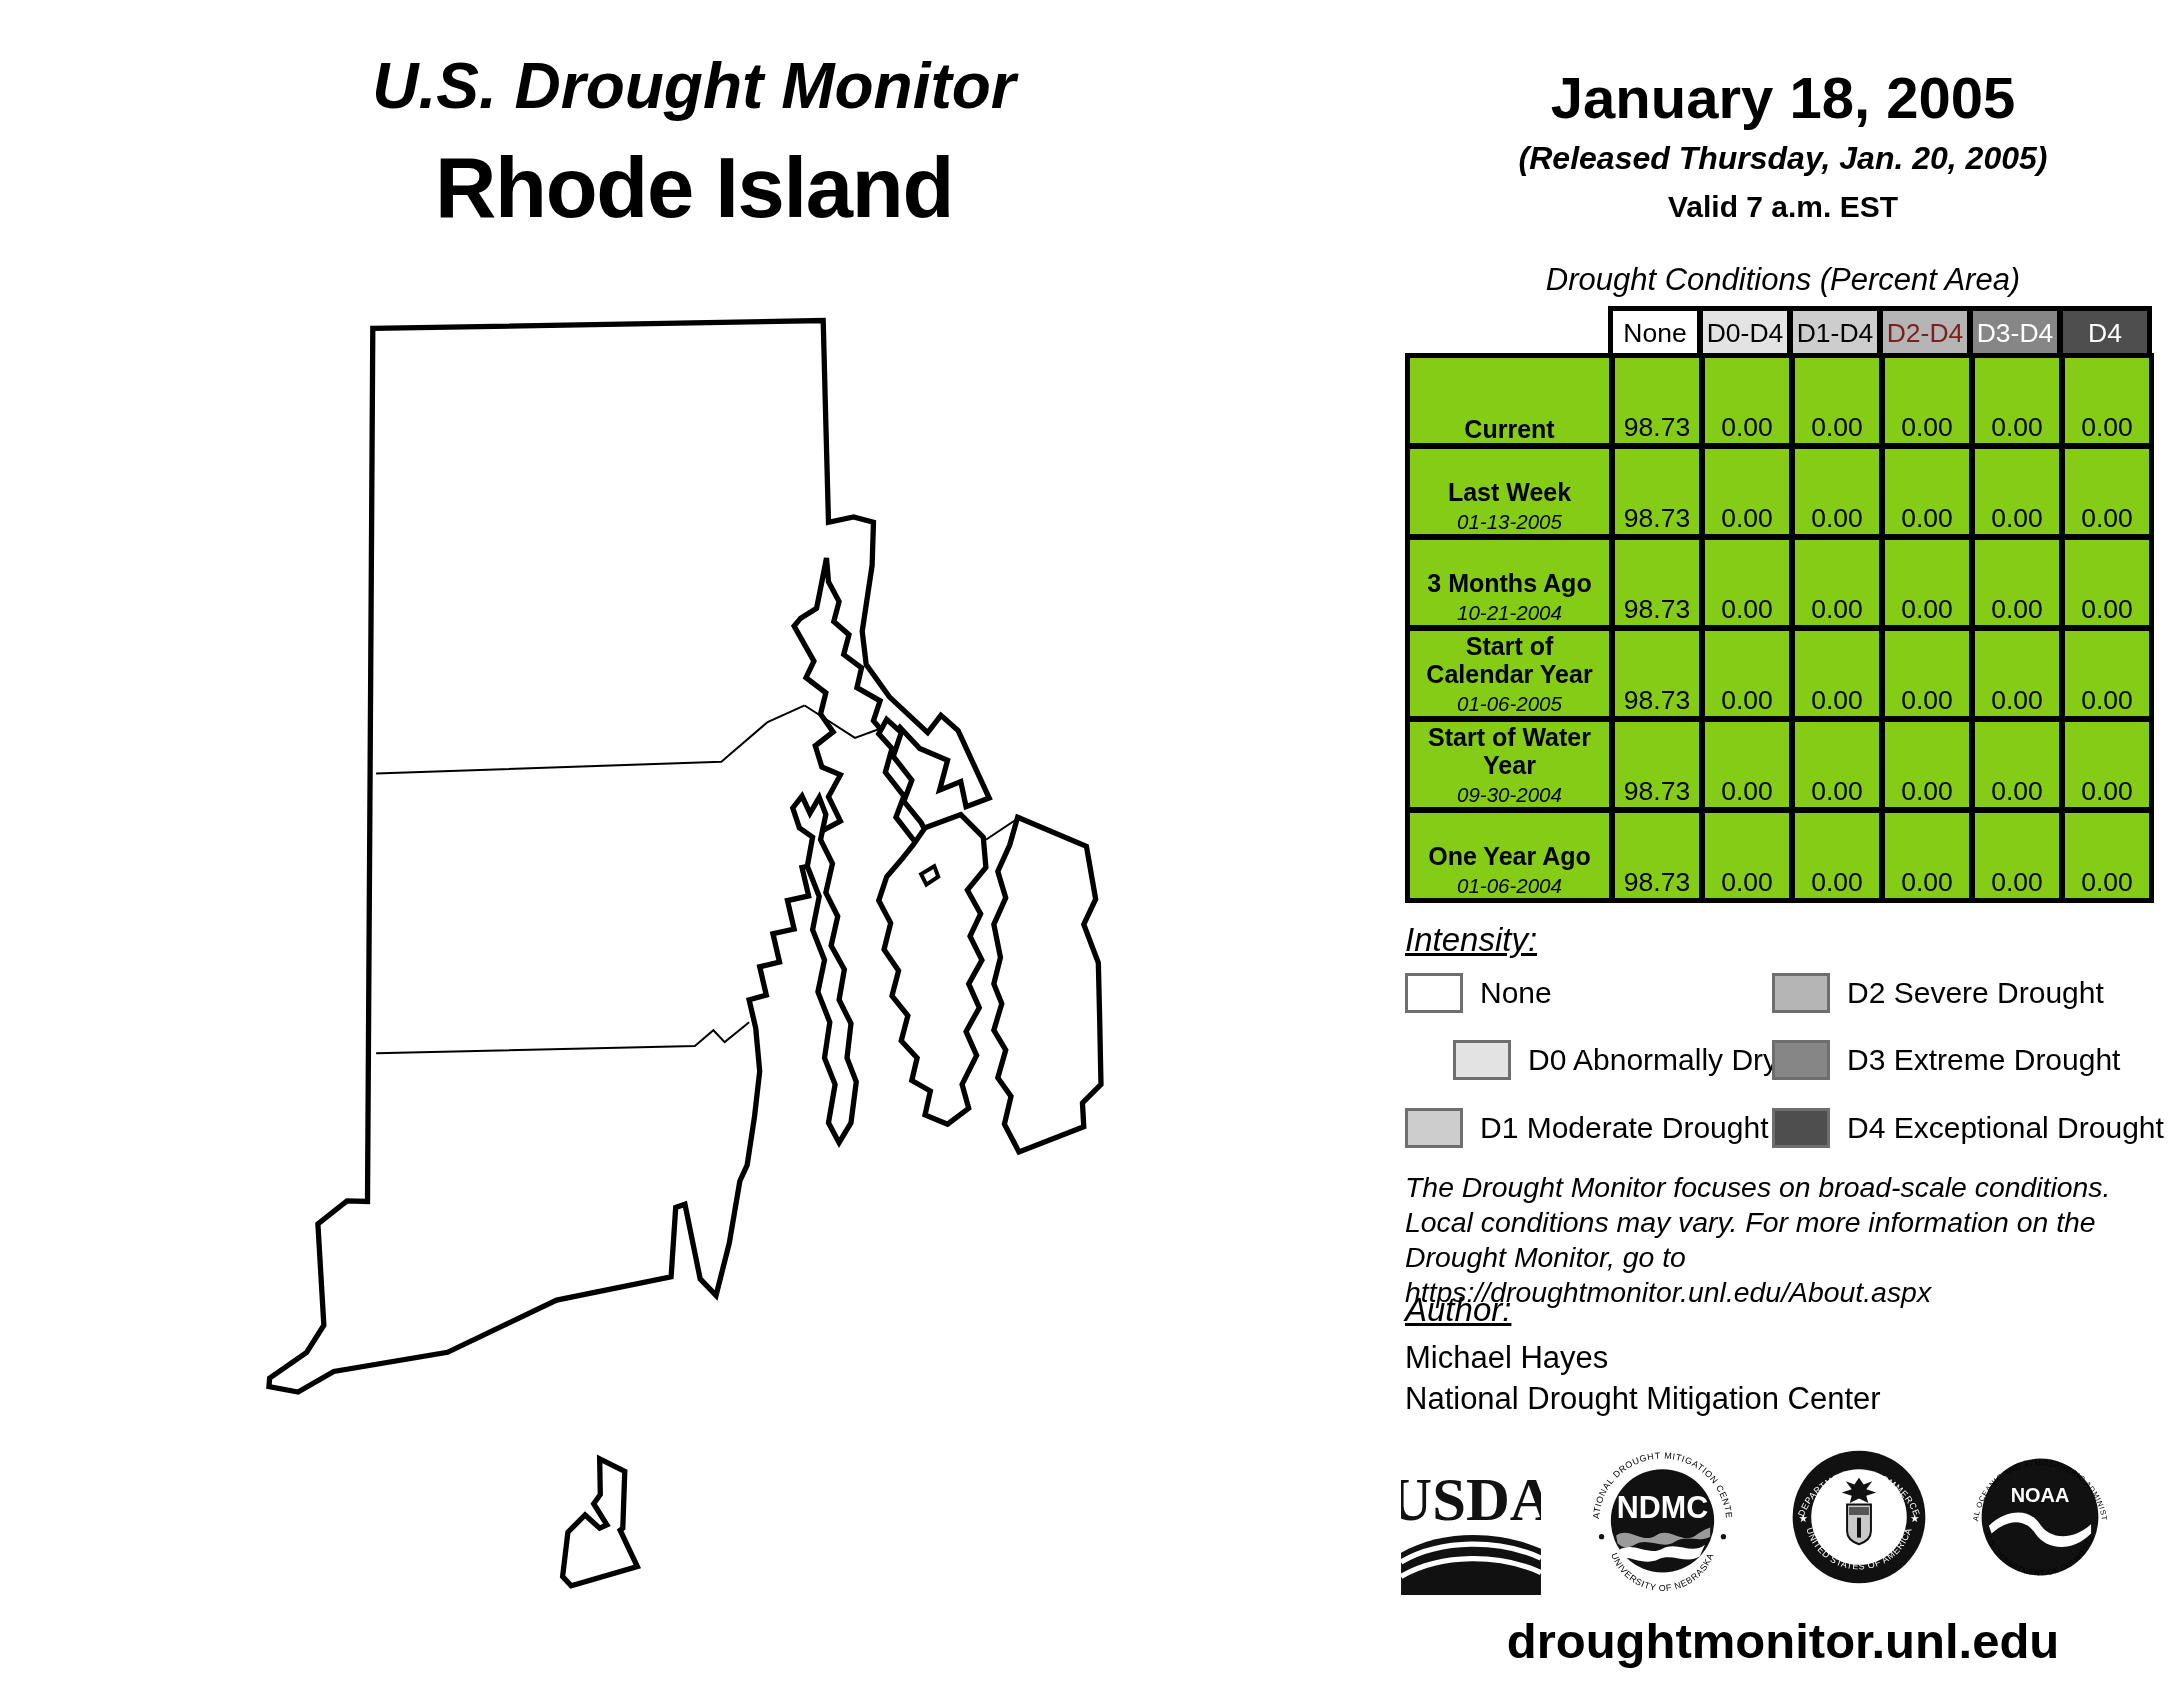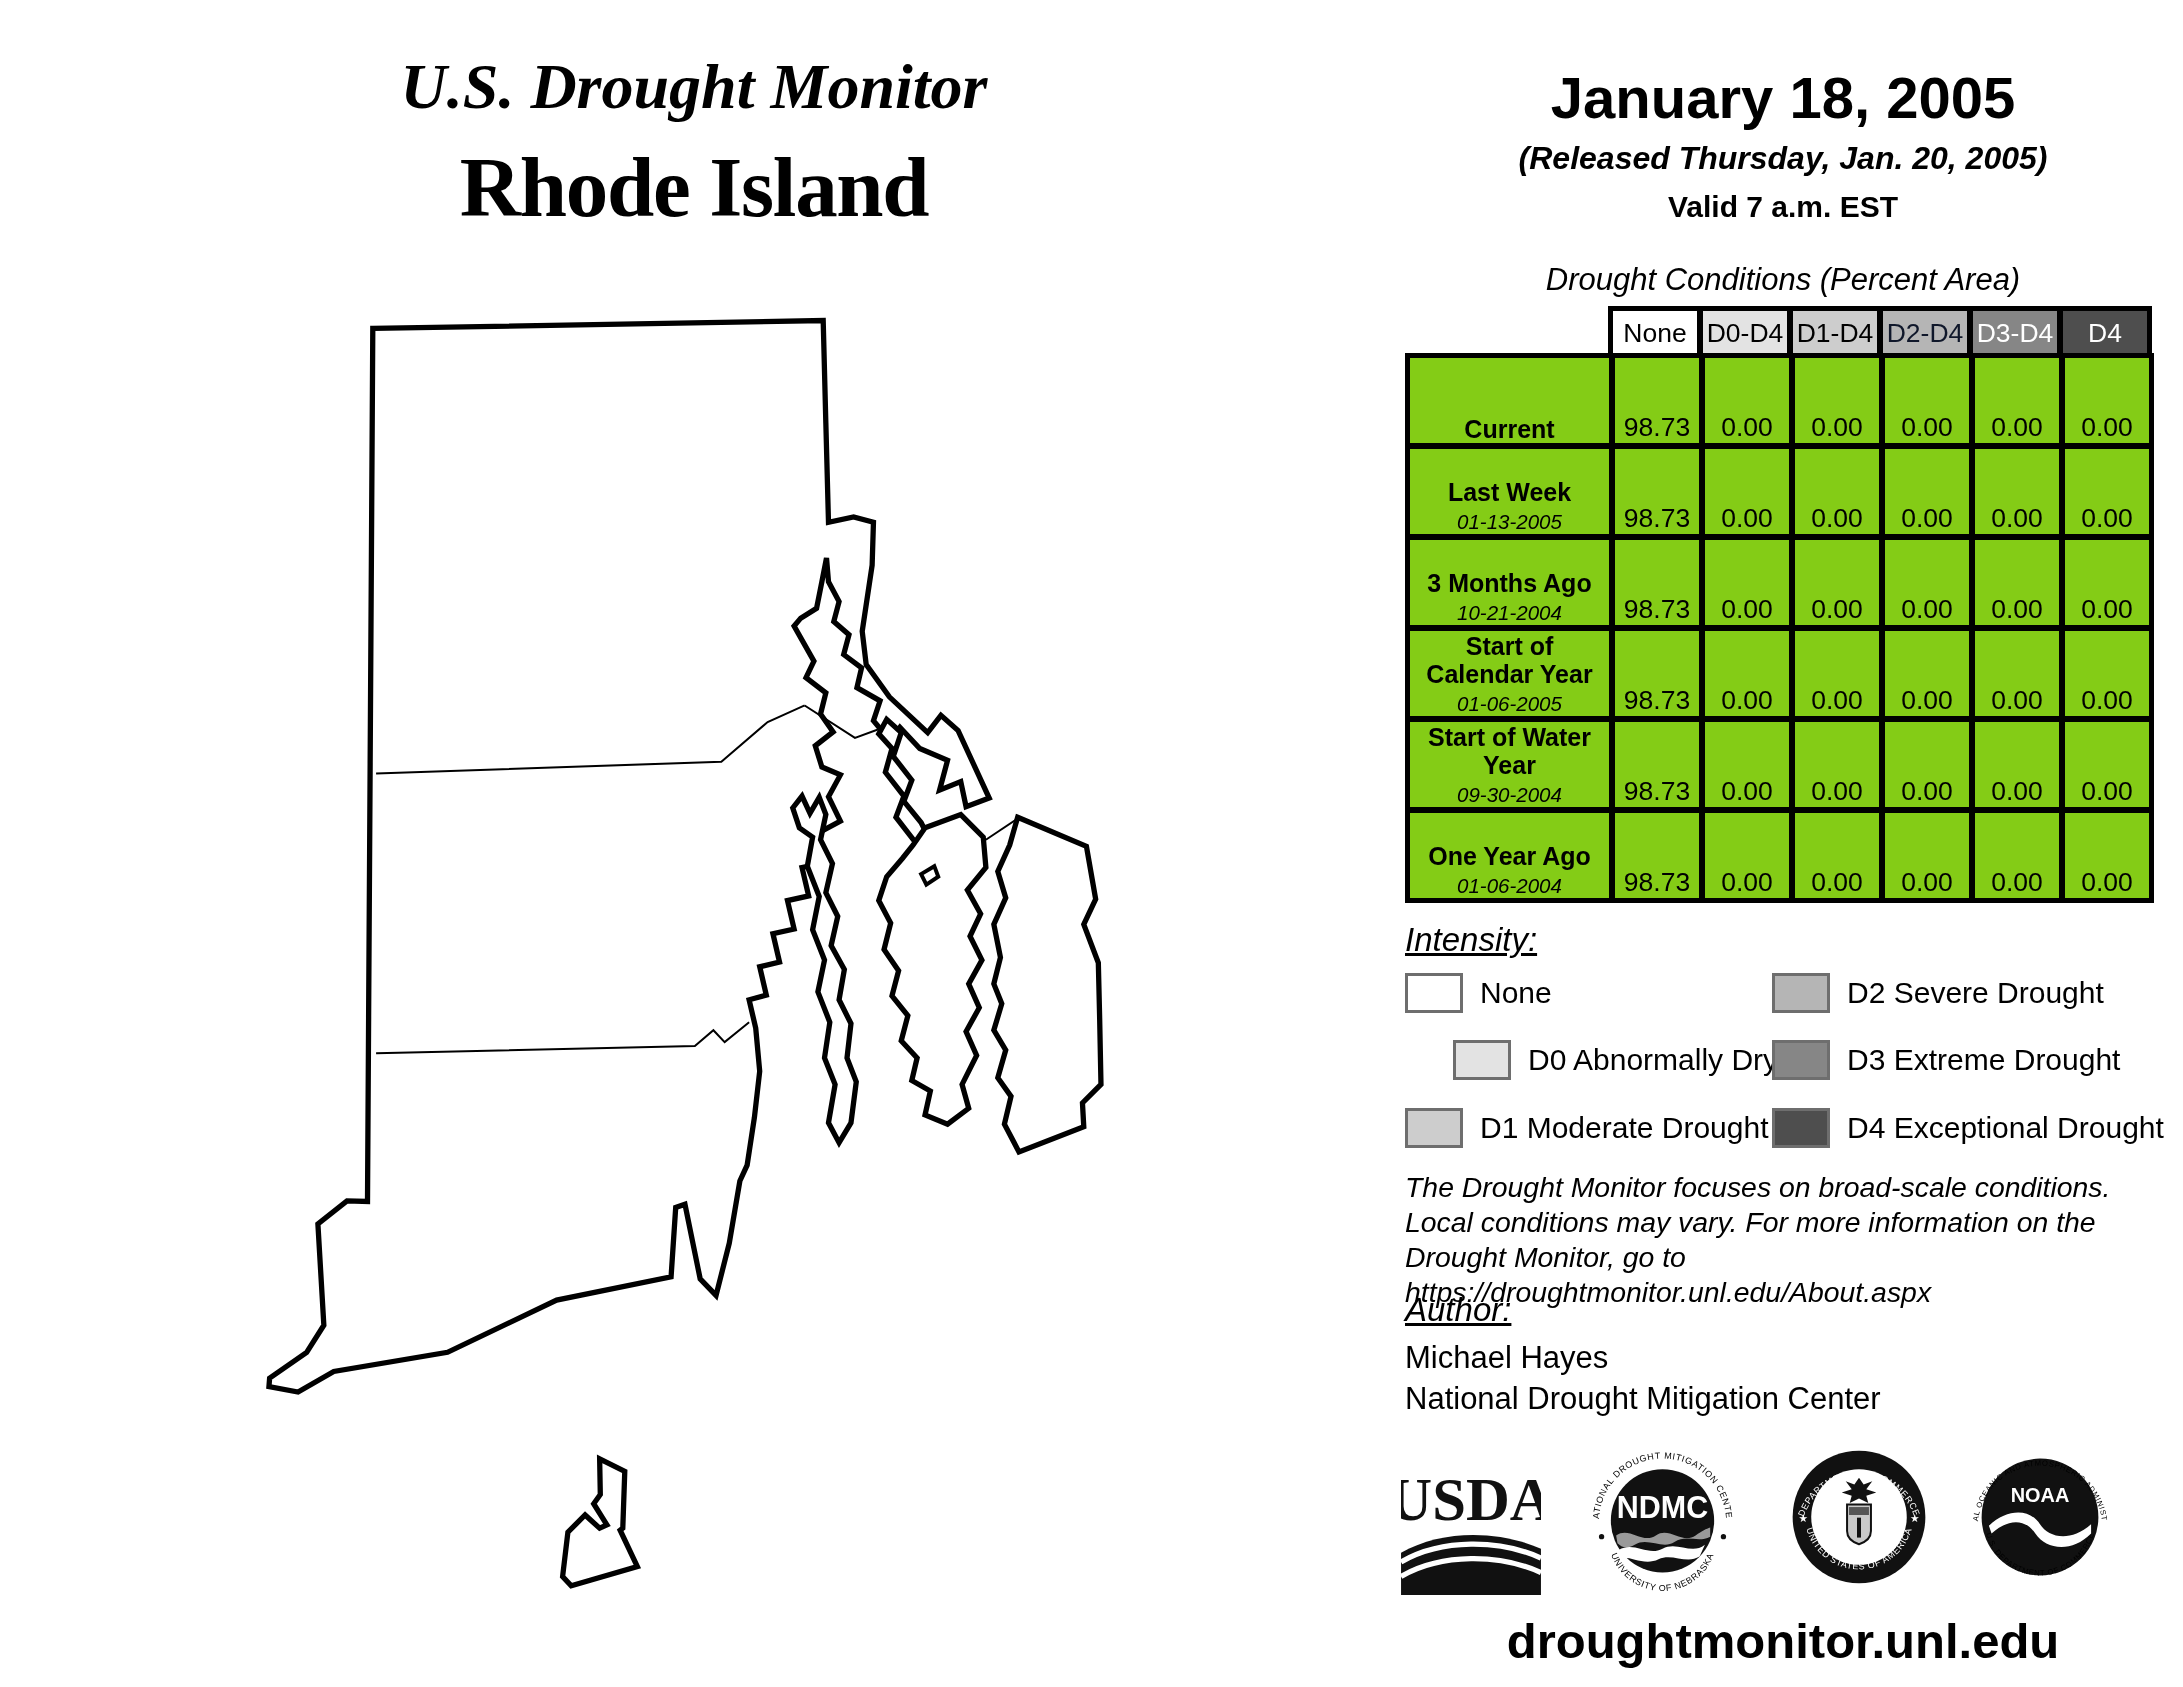--- a/index.html
+++ b/index.html
@@ -3,21 +3,21 @@
 <meta charset="utf-8">
 <style>
   html,body{margin:0;padding:0;}
   body{
     width:2183px;height:1687px;position:relative;background:#ffffff;
     font-family:"Liberation Sans", sans-serif;color:#000;
     overflow:hidden;
   }
   .abs{position:absolute;}
   
-  .title-wrap{left:198px;top:53px;width:992px;text-align:center;font-family:Liberation Serif, serif;}
+  .title-wrap{left:198px;top:53px;width:992px;text-align:center;}
   .title1{font-size:64px;font-weight:bold;font-style:italic;line-height:1.05;}
   .title2{font-size:85px;font-weight:bold;line-height:1.05;margin-top:23px;letter-spacing:-1.3px;}
   
   .date-wrap{left:1405px;top:64px;width:756px;text-align:center;}
   .date-main{font-size:58px;font-weight:bold;}
   .date-released{font-size:32px;font-weight:bold;font-style:italic;margin-top:9.3px;}
   .date-valid{font-size:30px;font-weight:bold;margin-top:13px;}
   
   .tbl-title{left:1405px;top:262px;width:756px;text-align:center;font-size:31px;font-style:italic;}
   .hdr-strip{left:1608px;top:306px;display:flex;border:2.6px solid #000;}
@@ -114,21 +114,21 @@
     <path d="M 826,607 L 902,656 L 946,640"></path>
     <path d="M 1100,810 L 1148,778"></path>
   </g>
 </svg>
 
 <div class="abs tbl-title">Drought Conditions (Percent Area)</div>
 <div class="abs hdr-strip" id="hdrStrip">
     <div class="hdr-cell" style="background: rgb(255, 255, 255); color: rgb(0, 0, 0);">None</div>
     <div class="hdr-cell" style="background: rgb(227, 227, 227); color: rgb(0, 0, 0);">D0-D4</div>
     <div class="hdr-cell" style="background: rgb(205, 205, 205); color: rgb(0, 0, 0);">D1-D4</div>
-    <div class="hdr-cell" style="background: rgb(181, 181, 181); color: #0f172a;">D2-D4</div>
+    <div class="hdr-cell" style="background: rgb(181, 181, 181); color: #7f1d1d;">D2-D4</div>
     <div class="hdr-cell" style="background: rgb(134, 134, 134); color: rgb(255, 255, 255);">D3-D4</div>
     <div class="hdr-cell" style="background: rgb(78, 78, 78); color: rgb(255, 255, 255);">D4</div>
   </div>
 <div class="abs body-grid" id="bodyGrid">
     <div class="brow">
       <div class="bcell lbl">
         <div class="rlabel">Current</div>
       </div>
       <div class="bcell val">98.73</div>
       <div class="bcell val">0.00</div>

